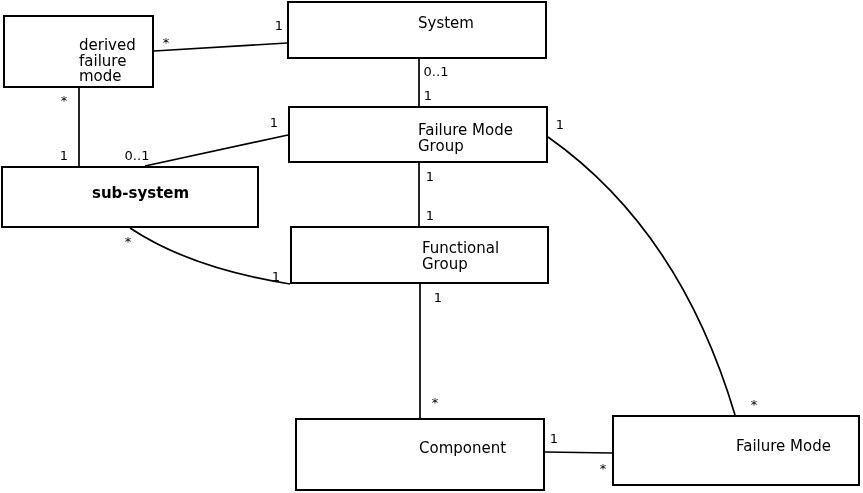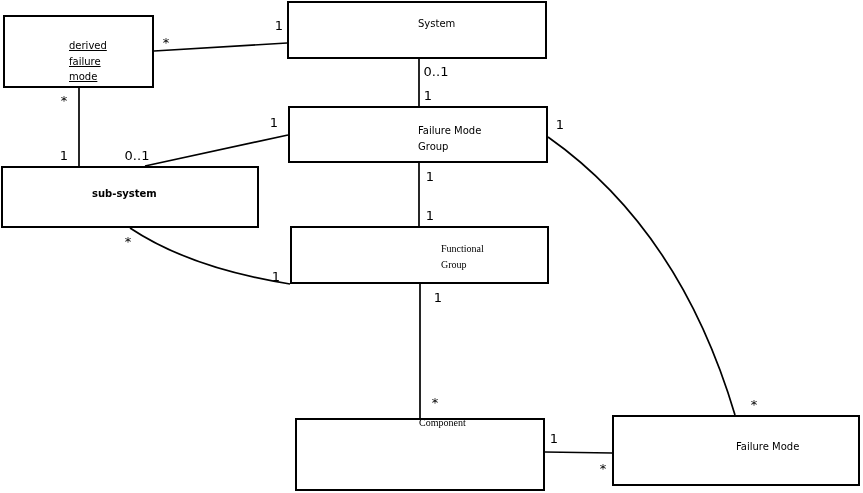--- a/index.html
+++ b/index.html
@@ -28,21 +28,21 @@
     stroke-width: 1.7px;
   }
   .node {
     position: absolute;
     box-sizing: border-box;
     border: 2px solid #000000;
     background: #ffffff;
   }
   .node-label {
     position: absolute;
-    font-size: 10px;
+    font-size: 15px;
     line-height: 15.5px;
     white-space: pre;
   }
   .mult {
     position: absolute;
     font-size: 13px;
     line-height: 15px;
     transform: translate(-50%, -50%);
     white-space: nowrap;
   }
@@ -57,35 +57,35 @@
       <path d="M145 166 L288 135" stroke="#000000"></path>
       <path d="M419 59 L419 106" stroke="#000000"></path>
       <path d="M419 163 L419 226" stroke="#000000"></path>
       <path d="M420 284 L420 418" stroke="#000000"></path>
       <path d="M545 452 L612 453" stroke="#000000"></path>
       <path d="M548 137 Q680 230 735 415" stroke="#000000"></path>
       <path d="M130 228 Q190 268 290 284" stroke="#000000"></path>
     </svg>
   <div>
       <div class="node" style="left: 3px; top: 15px; width: 151px; height: 73px; background: rgb(255, 255, 255); border-color: rgb(0, 0, 0);"></div>
-      <div class="node-label" style="left: 69px; top: 38px; text-decoration: underline;">derived
+      <div class="node-label" style="left: 79px; top: 38px;">derived
 failure
 mode</div>
       <div class="node" style="left: 287px; top: 1px; width: 260px; height: 58px; background: rgb(255, 255, 255); border-color: rgb(0, 0, 0);"></div>
       <div class="node-label" style="left: 418px; top: 16px;">System</div>
       <div class="node" style="left: 288px; top: 106px; width: 260px; height: 57px; background: rgb(255, 255, 255); border-color: rgb(0, 0, 0);"></div>
       <div class="node-label" style="left: 418px; top: 123px;">Failure Mode
 Group</div>
       <div class="node" style="left: 1px; top: 166px; width: 258px; height: 62px; background: rgb(255, 255, 255); border-color: rgb(0, 0, 0);"></div>
       <div class="node-label" style="left: 92px; top: 186px; font-weight: bold;">sub-system</div>
       <div class="node" style="left: 290px; top: 226px; width: 259px; height: 58px; background: rgb(255, 255, 255); border-color: rgb(0, 0, 0);"></div>
-      <div class="node-label" style="left: 441px; top: 241px; font-family: Liberation Serif, serif;">Functional
+      <div class="node-label" style="left: 422px; top: 241px;">Functional
 Group</div>
       <div class="node" style="left: 295px; top: 418px; width: 250px; height: 73px; background: rgb(255, 255, 255); border-color: rgb(0, 0, 0);"></div>
-      <div class="node-label" style="left: 419px; top: 415px; font-family: Liberation Serif, serif;">Component</div>
+      <div class="node-label" style="left: 419px; top: 441px;">Component</div>
       <div class="node" style="left: 612px; top: 415px; width: 248px; height: 71px; background: rgb(255, 255, 255); border-color: rgb(0, 0, 0);"></div>
       <div class="node-label" style="left: 736px; top: 439px;">Failure Mode</div>
     </div>
   <div>
       <div class="mult" style="left: 166px; top: 42px;">*</div>
       <div class="mult" style="left: 279px; top: 25px;">1</div>
       <div class="mult" style="left: 64px; top: 100px;">*</div>
       <div class="mult" style="left: 64px; top: 155px;">1</div>
       <div class="mult" style="left: 137px; top: 155px;">0..1</div>
       <div class="mult" style="left: 274px; top: 122px;">1</div>

